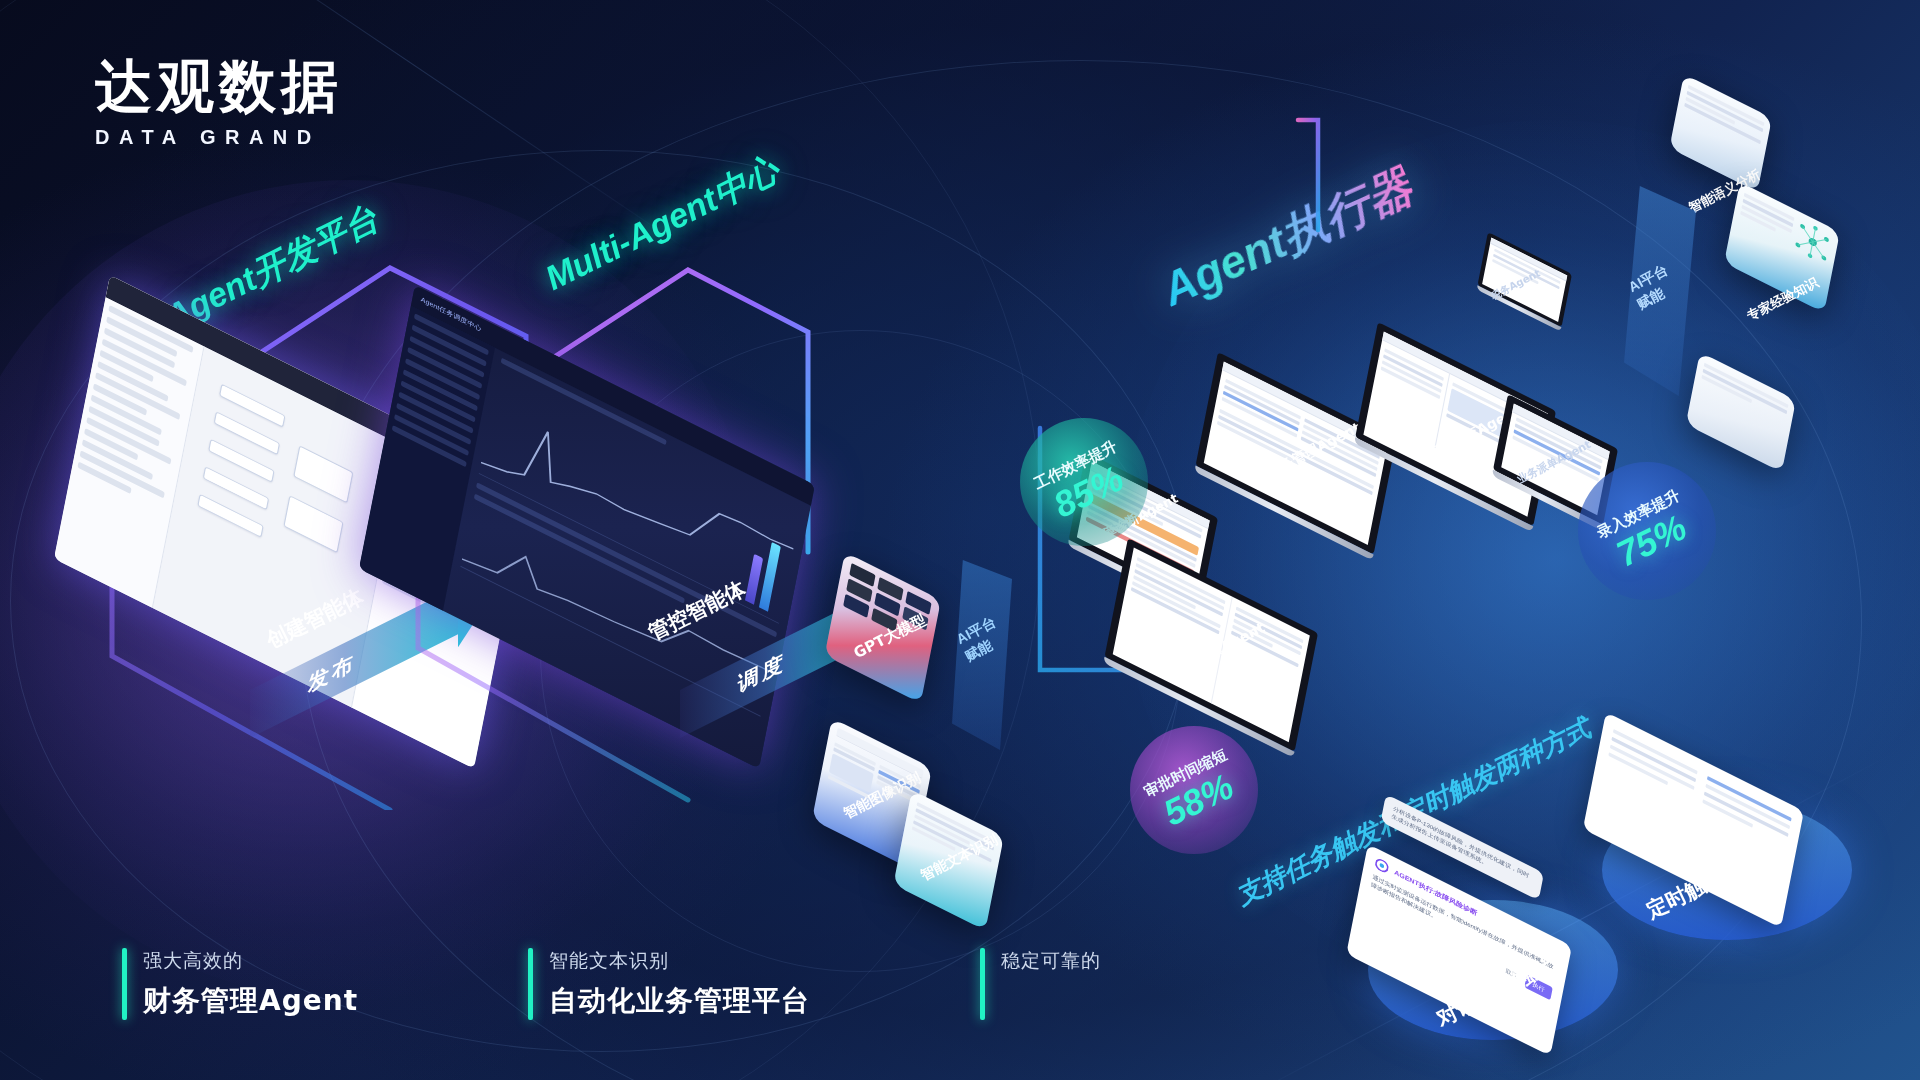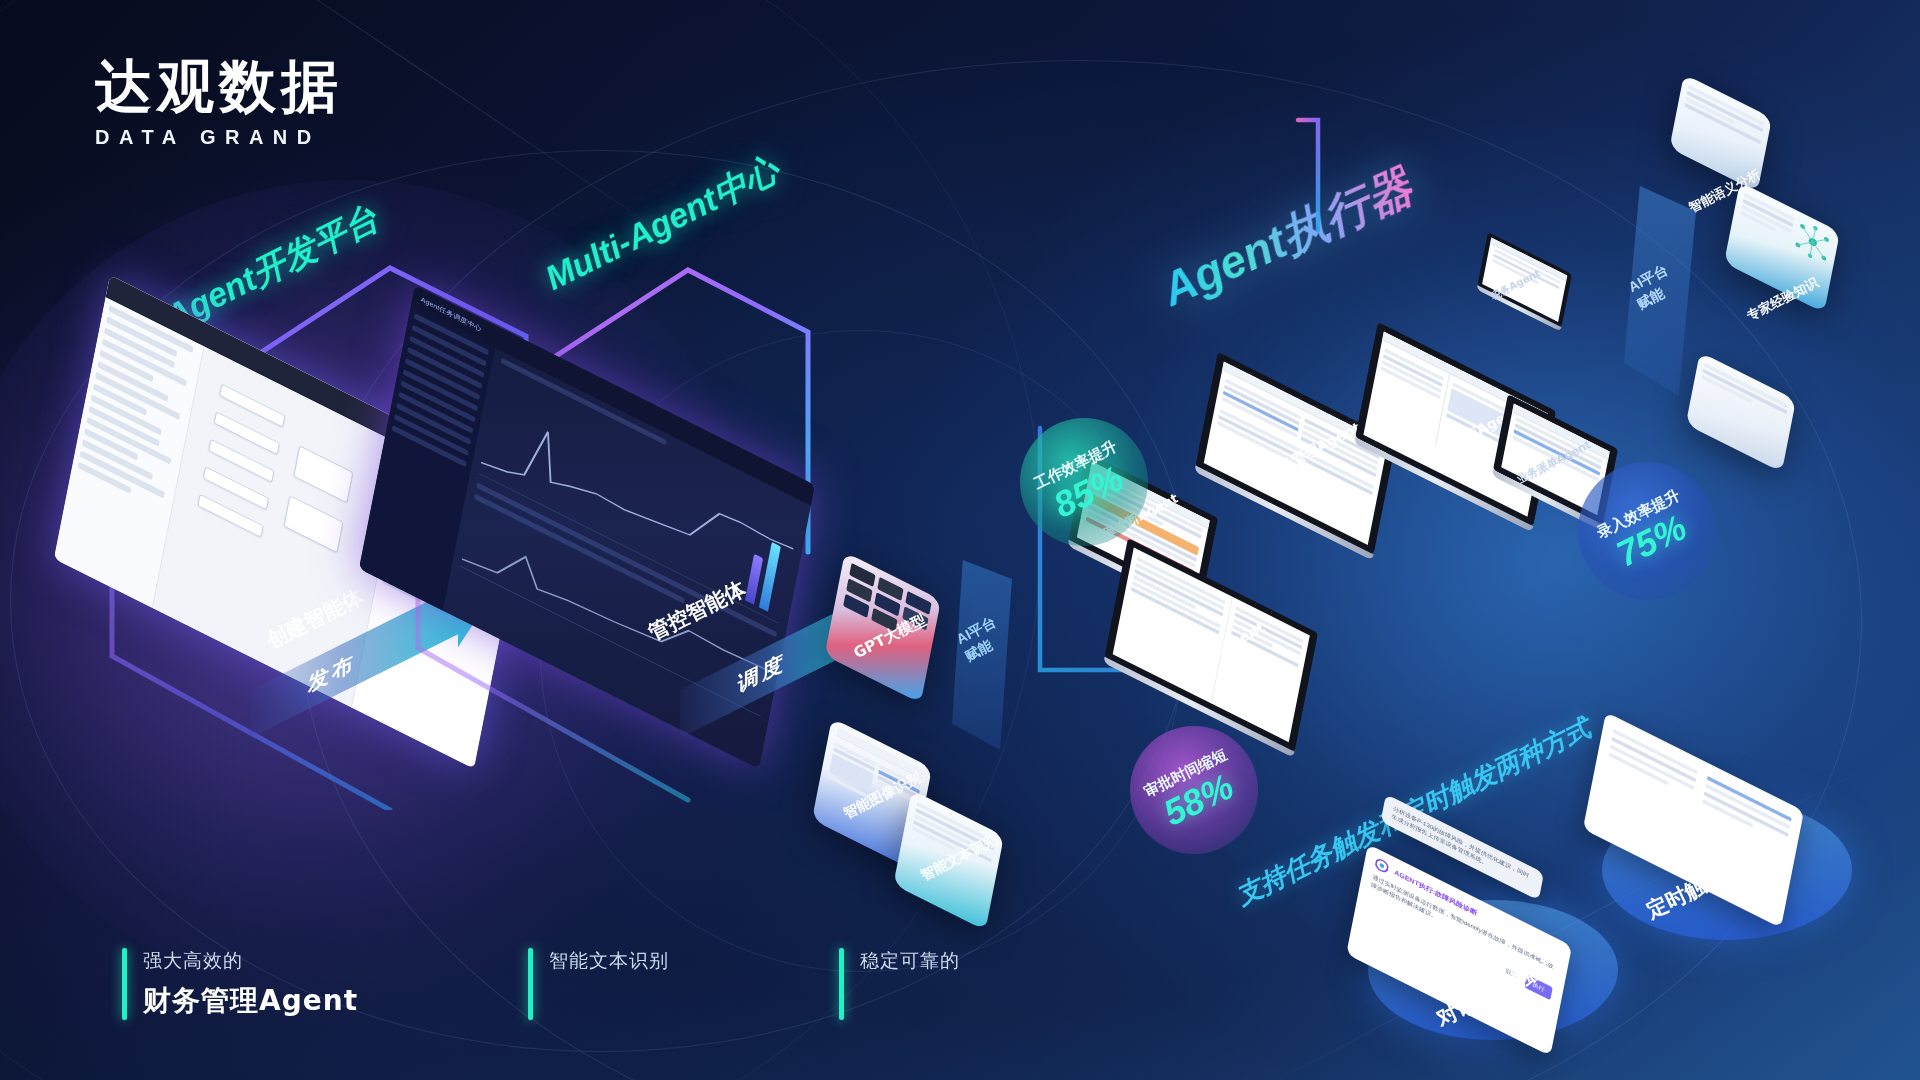--- a/index.html
+++ b/index.html
@@ -591,20 +591,21 @@
       <div class="bar"></div>
       <div>
         <div class="sub">强大高效的</div>
         <div class="main">财务管理Agent</div>
       </div>
     </div>
     <div class="cap">
       <div class="bar"></div>
       <div>
         <div class="sub">智能文本识别</div>
+        <div class="main">自动化业务管理平台</div>
       </div>
     </div>
     <div class="cap">
       <div class="bar"></div>
       <div>
         <div class="sub">稳定可靠的</div>
       </div>
     </div>
   </div>
 

